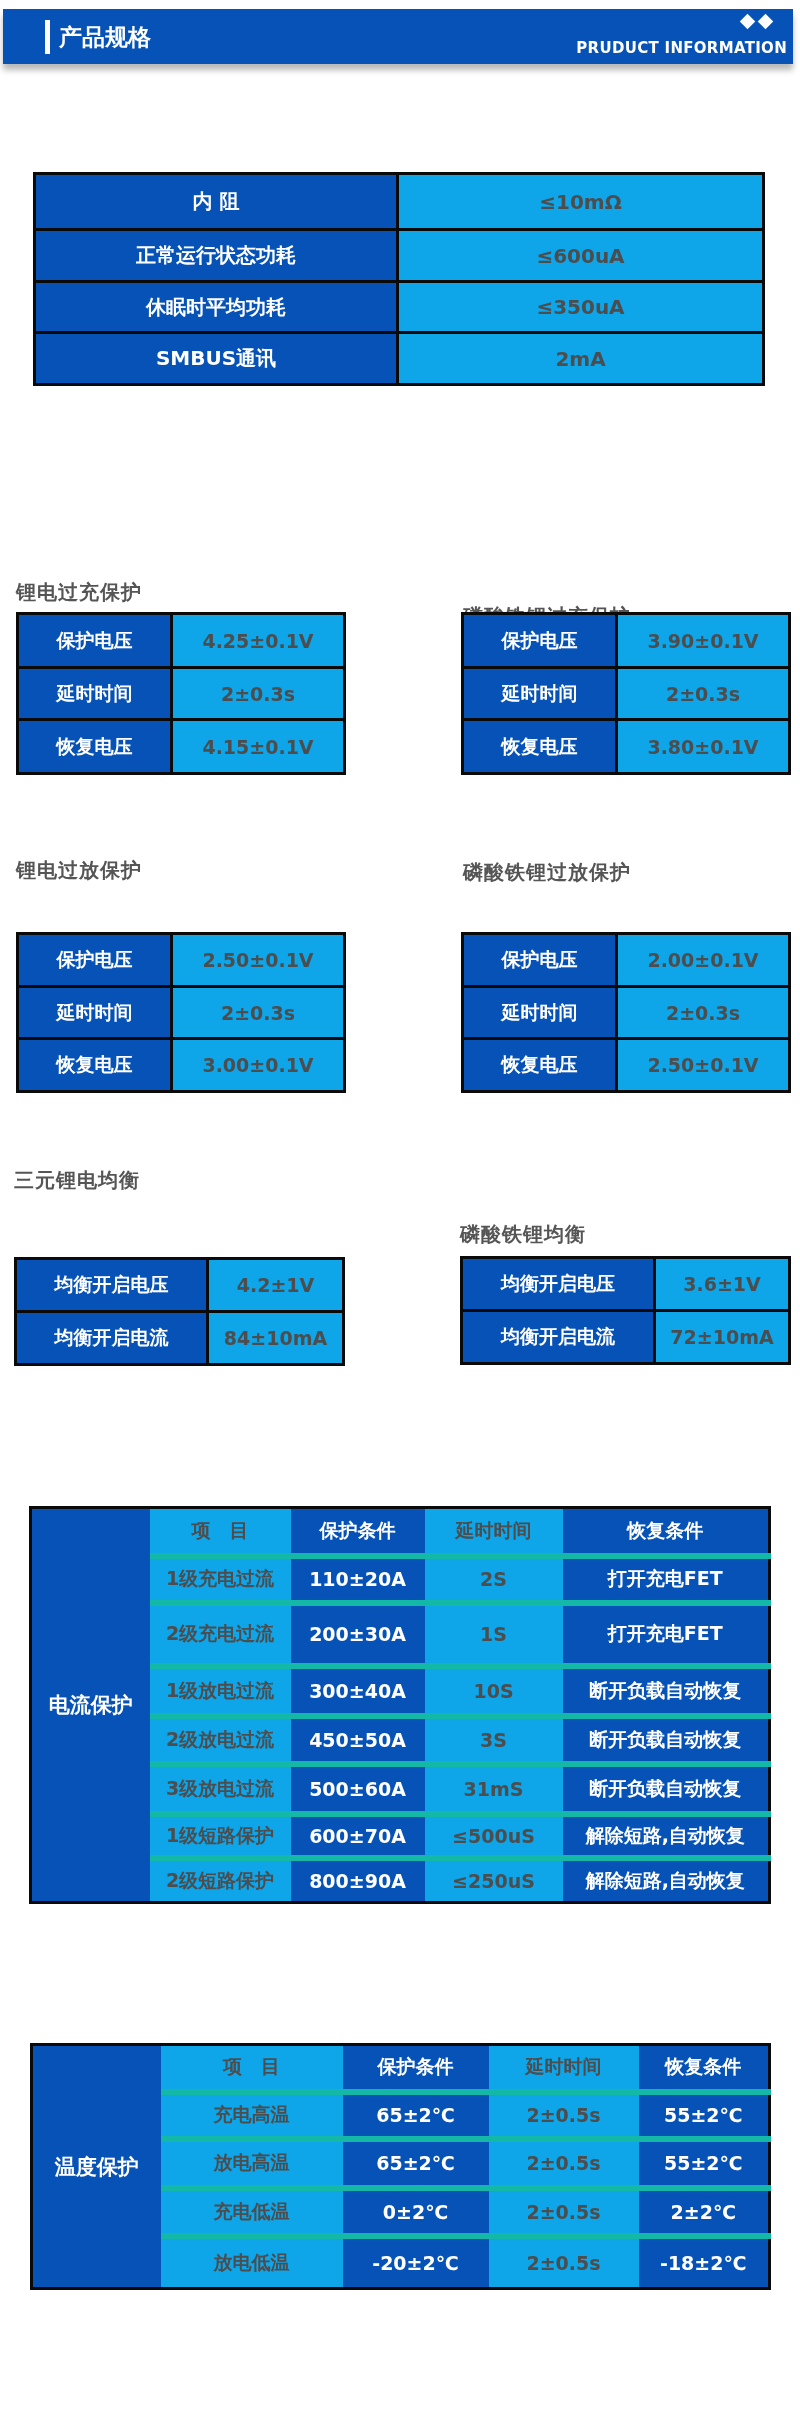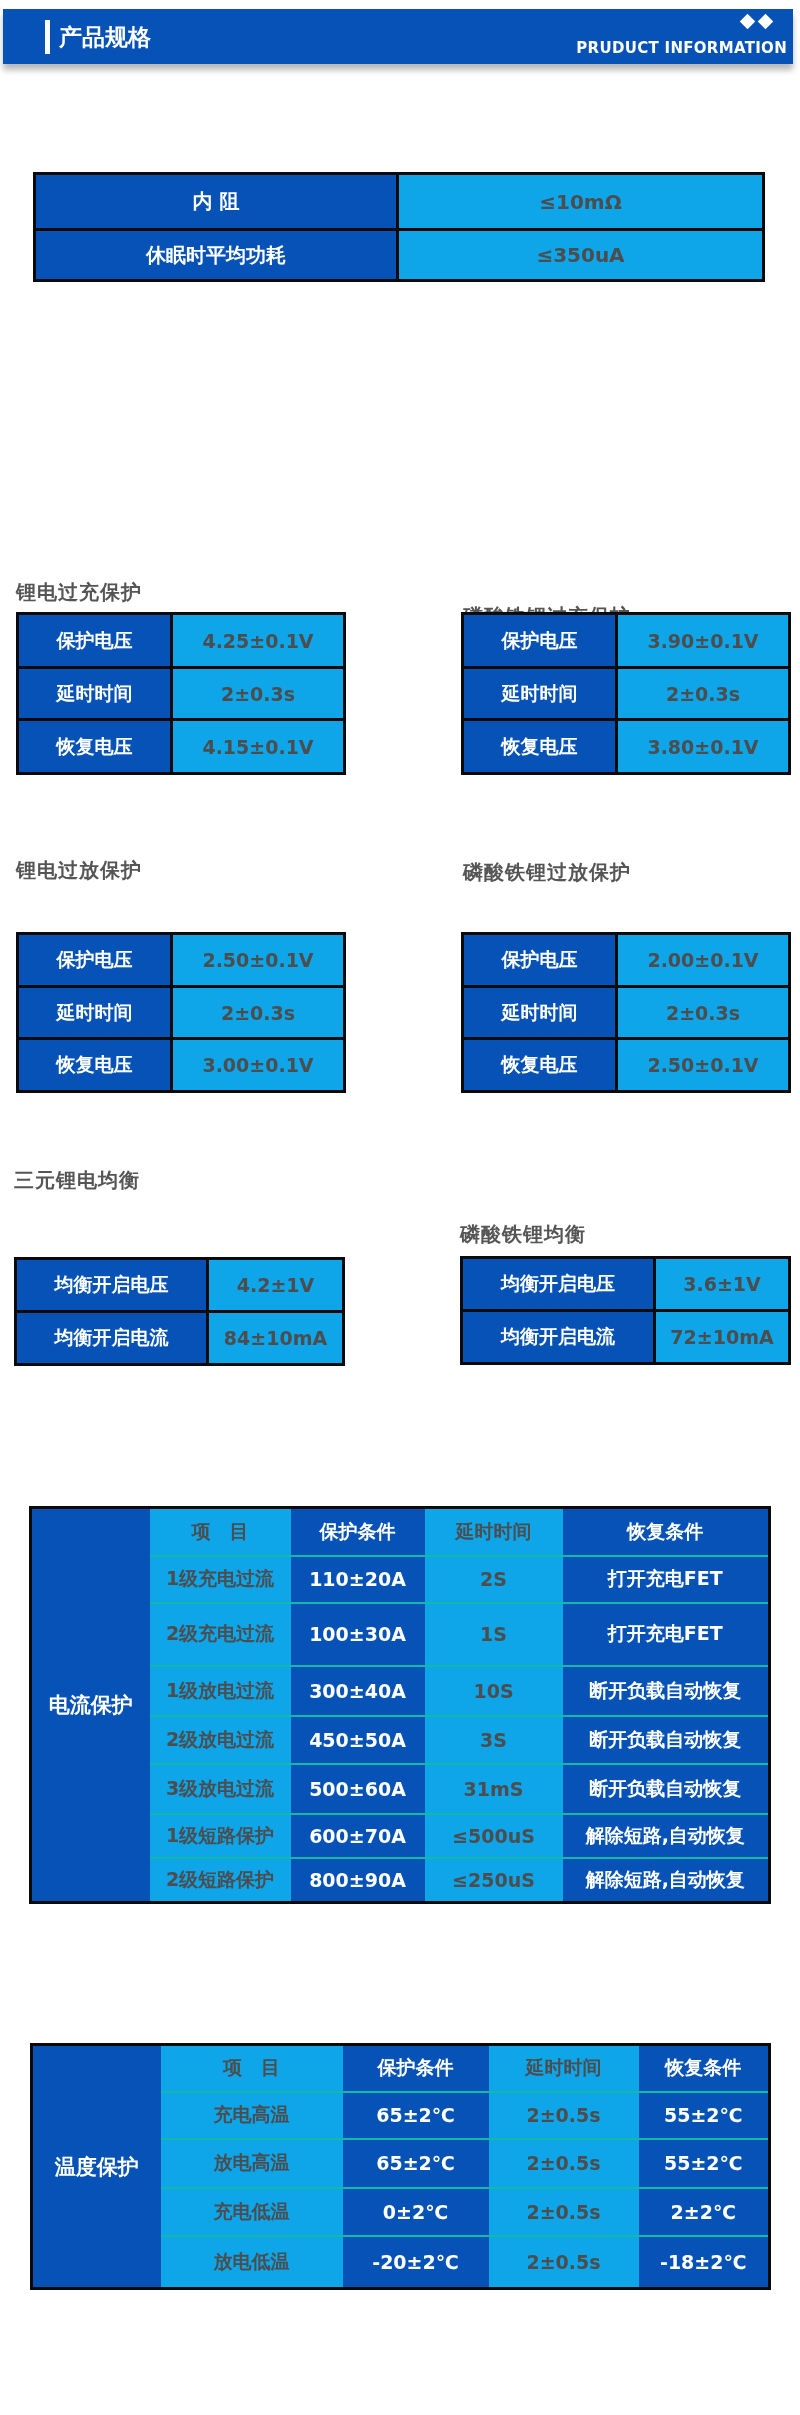--- a/index.html
+++ b/index.html
@@ -21,21 +21,21 @@
   table { position: absolute; border-collapse: collapse; table-layout: fixed; }
   td { border: 3px solid #0a0a0a; text-align: center; vertical-align: middle; padding: 0; }
   td.blue { background: #0652b6; color: #ffffff; font-weight: bold; }
   td.white { background: #0ea5e9; color: #4d4d4d; font-weight: bold; }
 
   .spec td { font-size: 20px; }
   .small td { font-size: 19px; }
 
   
   .grid { border: 3px solid #0a0a0a; }
-  .grid td { border: none; border-top: 2px solid #14b8a6; font-size: 19px; white-space: nowrap; }
+  .grid td { border: none; border-top: 6px solid #14b8a6; font-size: 19px; white-space: nowrap; }
   .grid tr:first-child td { border-top: none; }
   .grid td.cat { border-top: none; font-size: 21px; }
 </style>
 </head>
 <body>
 
 <div class="header">
   <div class="bar"></div>
   <div class="title">产品规格</div>
   <div class="diamonds">
@@ -48,23 +48,31 @@
 <table class="spec" style="left:33px; top:172px; width:729px;">
   <colgroup>
       <col style="width:363px">
       <col style="width:366px">
     </colgroup>
   <tbody>
       <tr style="height:56px">
     <td class="blue">内 阻</td>
     <td class="white">≤10mΩ</td>
   </tr>
+  <tr style="height:52px">
+    <td class="blue">正常运行状态功耗</td>
+    <td class="white">≤600uA</td>
+  </tr>
   <tr style="height:51px">
     <td class="blue">休眠时平均功耗</td>
     <td class="white">≤350uA</td>
+  </tr>
+  <tr style="height:52px">
+    <td class="blue">SMBUS通讯</td>
+    <td class="white">2mA</td>
   </tr>
 </tbody>
   </table>
 
 <div class="section-title" style="left:16px; top:578px;">锂电过充保护</div>
 <table class="small" style="left:16px; top:612px; width:327px;">
   <colgroup>
       <col style="width:154px">
       <col style="width:173px">
     </colgroup>
@@ -203,21 +211,21 @@
     <td class="blue">恢复条件</td>
   </tr>
   <tr style="height:47px">
     <td class="white">1级充电过流</td>
     <td class="blue">110±20A</td>
     <td class="white">2S</td>
     <td class="blue">打开充电FET</td>
   </tr>
   <tr style="height:63px">
     <td class="white">2级充电过流</td>
-    <td class="blue">100±30A</td>
+    <td class="blue">200±30A</td>
     <td class="white">1S</td>
     <td class="blue">打开充电FET</td>
   </tr>
   <tr style="height:50px">
     <td class="white">1级放电过流</td>
     <td class="blue">300±40A</td>
     <td class="white">10S</td>
     <td class="blue">断开负载自动恢复</td>
   </tr>
   <tr style="height:48px">

